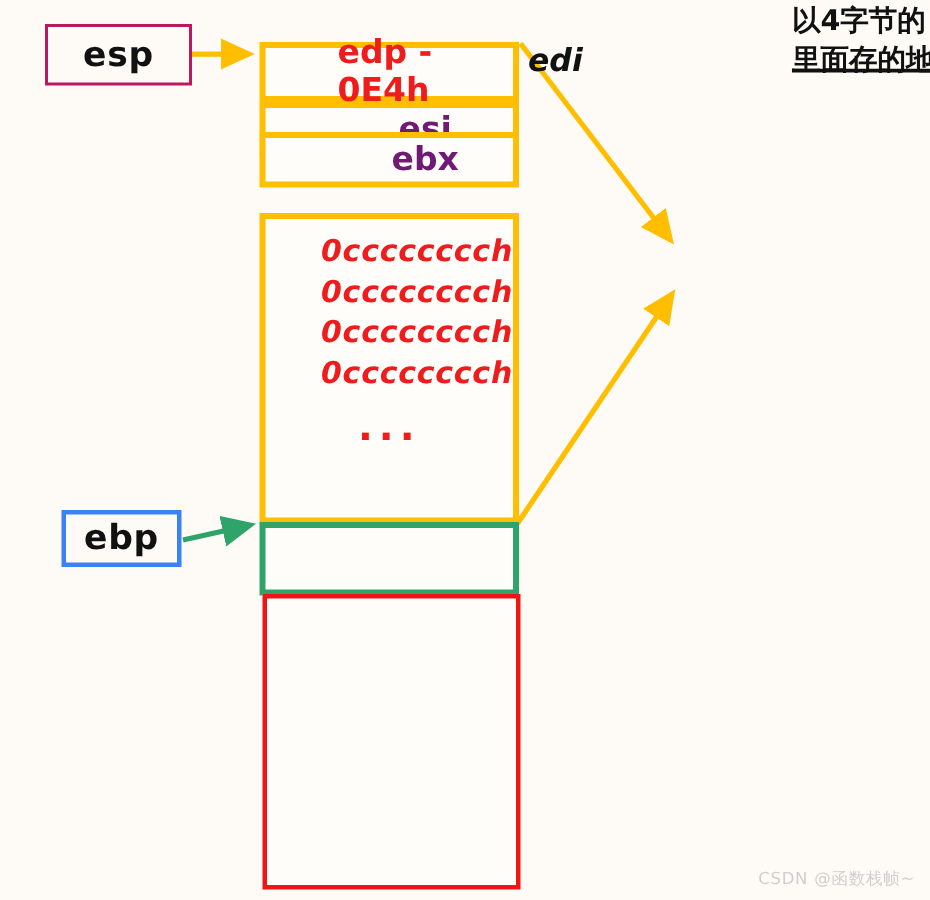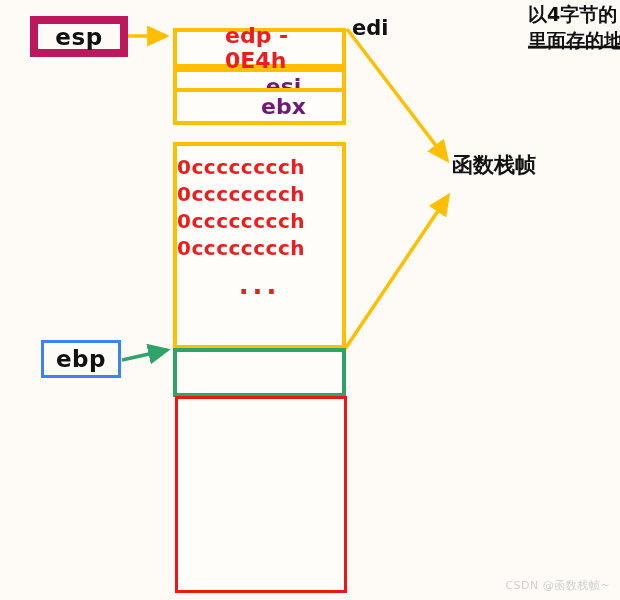--- a/index.html
+++ b/index.html
@@ -32,21 +32,21 @@
     justify-content: center;
     font-size: 23px;
     font-weight: 700;
     color: #111111;
     letter-spacing: 0.5px;
     font-family: "DejaVu Sans", sans-serif;
   }
   #esp-box {
     left: 30px; top: 16px;
     width: 98px; height: 41px;
-    border: 8px solid #be185d;
+    border: 2px solid #be185d;
   }
   #ebp-box {
     left: 41px; top: 340px;
     width: 80px; height: 38px;
     border: 3px solid #3b82f6;
   }
 
   
   .stack-cell {
     position: absolute;
@@ -77,26 +77,27 @@
     left: 173px; top: 142px;
     width: 173px; height: 207px;
     border: 4px solid #ffbf00;
     background: #fffdfa;
     padding-top: 4px;
   }
   .filler-line {
     color: #ee1c1c;
     font-size: 20px;
     font-weight: 700;
-    text-align: left;
+    text-align: right;
     line-height: 1.0;
-    margin: 7px 0 0 0;
+    margin: 7px 0 0 17px;
     letter-spacing: 0.5px;
     font-family: "DejaVu Sans", sans-serif;
     white-space: nowrap;
+    font-style: italic;
   }
   .filler-dots {
     color: #ee1c1c;
     font-size: 26px;
     font-weight: 900;
     text-align: center;
     letter-spacing: 4px;
     margin-top: 12px;
     font-family: "DejaVu Sans", sans-serif;
   }
@@ -121,22 +122,23 @@
 
   
   .annot {
     position: absolute;
     color: #111111;
     font-weight: 700;
     font-family: "DejaVu Sans", sans-serif;
     white-space: nowrap;
   }
   #edi-label {
-    left: 352px; top: 16px;
+    left: 352px; top: 28px;
     font-size: 21px;
+    font-style: italic;
   }
   #main-frame-note {
     left: 452px; top: 152px;
     font-size: 21px;
     line-height: 1.25;
     font-weight: 700;
   }
   #main-frame-note div { }
 
   #top-note {
@@ -206,21 +208,20 @@
   <div class="filler-dots">...</div>
 </div>
 
 <div id="green-frame"></div>
 
 <div id="red-frame"></div>
 
 <div id="edi-label" class="annot">edi</div>
 
 <div id="main-frame-note" class="annot">
-  <div>函数栈帧</div>
 </div>
 
 <div id="top-note" class="annot">
   <div>以4字节的</div>
   <div>里面存的地</div>
 </div>
 
 <div id="watermark">CSDN @函数栈帧~</div>
 
 </body></html>

